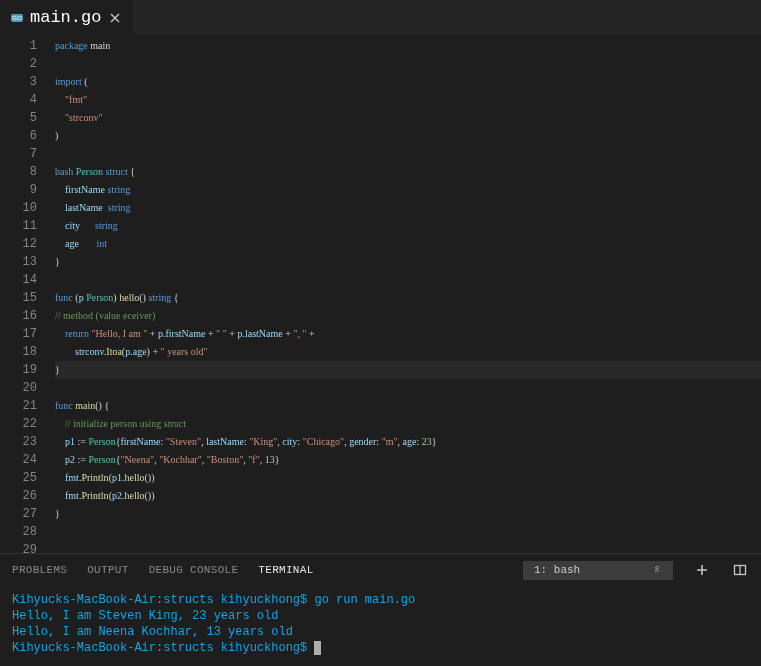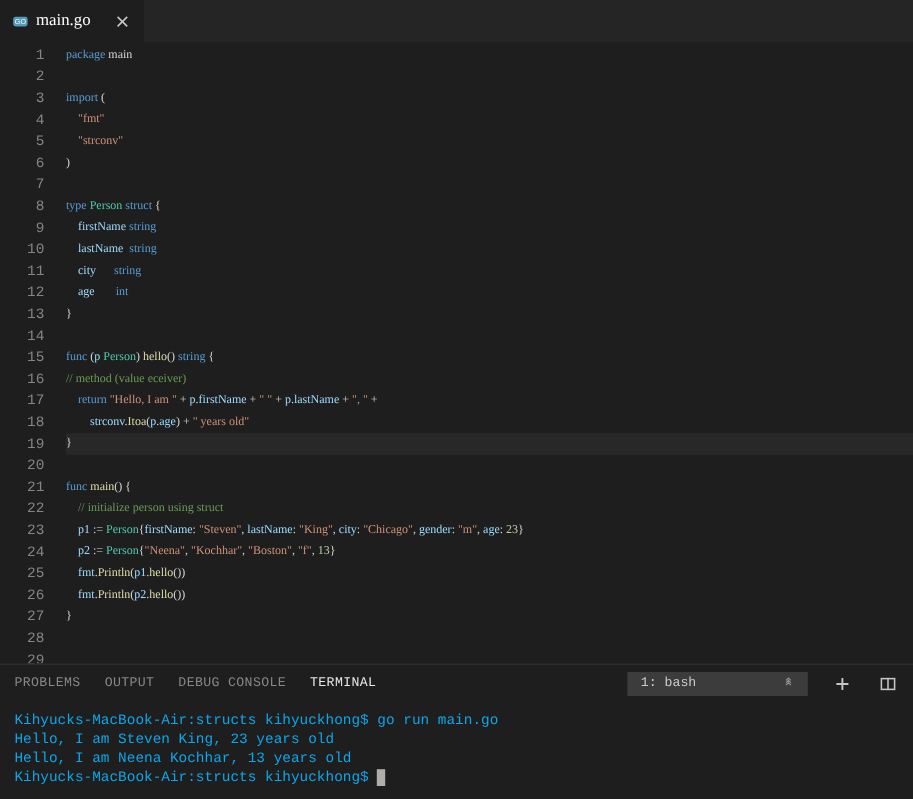--- a/index.html
+++ b/index.html
@@ -29,21 +29,21 @@
   gap: 6px;
   min-width: 120px;
 }
 .file-icon {
   width: 14px;
   height: 14px;
   display: flex;
   align-items: center;
   justify-content: center;
 }
-.tab-label { flex: 1; font-size: 14px; font-family: Liberation Serif, serif; }
+.tab-label { flex: 1; font-size: 17px; }
 .close-icon {
   width: 16px;
   height: 16px;
   display: flex;
   align-items: center;
   justify-content: center;
   color: #c5c5c5;
   cursor: pointer;
 }
 .editor {
@@ -185,21 +185,21 @@
       <div class="ln">29</div>
     </div>
   <div class="code">
       <div class="line"><span class="kw">package</span><span class="pln"> </span><span class="pln">main</span></div>
       <div class="line"></div>
       <div class="line"><span class="kw">import</span><span class="pln"> (</span></div>
       <div class="line"><span class="pln">    </span><span class="str">"fmt"</span></div>
       <div class="line"><span class="pln">    </span><span class="str">"strconv"</span></div>
       <div class="line"><span class="pln">)</span></div>
       <div class="line"></div>
-      <div class="line"><span class="kw">type</span><span class="pln"> </span><span class="typ">Person</span><span class="pln"> </span><span class="kw">struct</span><span class="pln"> {</span></div>
+      <div class="line"><span class="kw">bash</span><span class="pln"> </span><span class="typ">Person</span><span class="pln"> </span><span class="kw">struct</span><span class="pln"> {</span></div>
       <div class="line"><span class="pln">    </span><span class="fld">firstName</span><span class="pln"> </span><span class="ptyp">string</span></div>
       <div class="line"><span class="pln">    </span><span class="fld">lastName</span><span class="pln">  </span><span class="ptyp">string</span></div>
       <div class="line"><span class="pln">    </span><span class="fld">city</span><span class="pln">      </span><span class="ptyp">string</span></div>
       <div class="line"><span class="pln">    </span><span class="fld">age</span><span class="pln">       </span><span class="ptyp">int</span></div>
       <div class="line"><span class="pln">}</span></div>
       <div class="line"></div>
       <div class="line"><span class="kw">func</span><span class="pln"> (</span><span class="fld">p</span><span class="pln"> </span><span class="typ">Person</span><span class="pln">) </span><span class="fn">hello</span><span class="pln">() </span><span class="ptyp">string</span><span class="pln"> {</span></div>
       <div class="line"><span class="cmt">// method (value eceiver)</span></div>
       <div class="line"><span class="pln">    </span><span class="kw">return</span><span class="pln"> </span><span class="str">"Hello, I am "</span><span class="pln"> + </span><span class="fld">p</span><span class="pln">.</span><span class="fld">firstName</span><span class="pln"> + </span><span class="str">" "</span><span class="pln"> + </span><span class="fld">p</span><span class="pln">.</span><span class="fld">lastName</span><span class="pln"> + </span><span class="str">", "</span><span class="pln"> +</span></div>
       <div class="line"><span class="pln">        </span><span class="fld">strconv</span><span class="pln">.</span><span class="fn">Itoa</span><span class="pln">(</span><span class="fld">p</span><span class="pln">.</span><span class="fld">age</span><span class="pln">) + </span><span class="str">" years old"</span></div>

